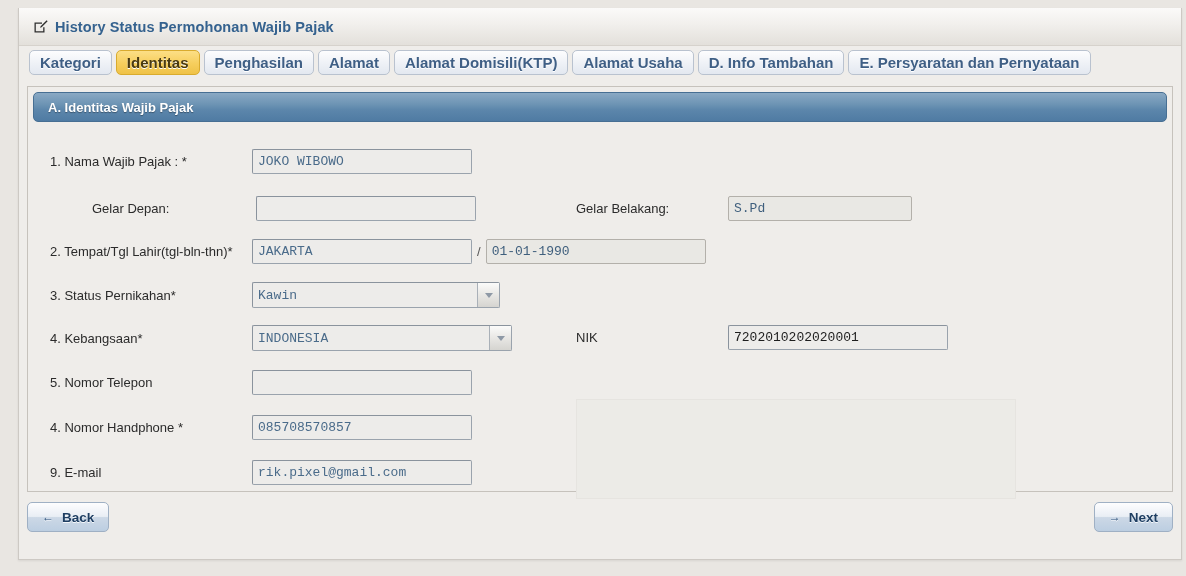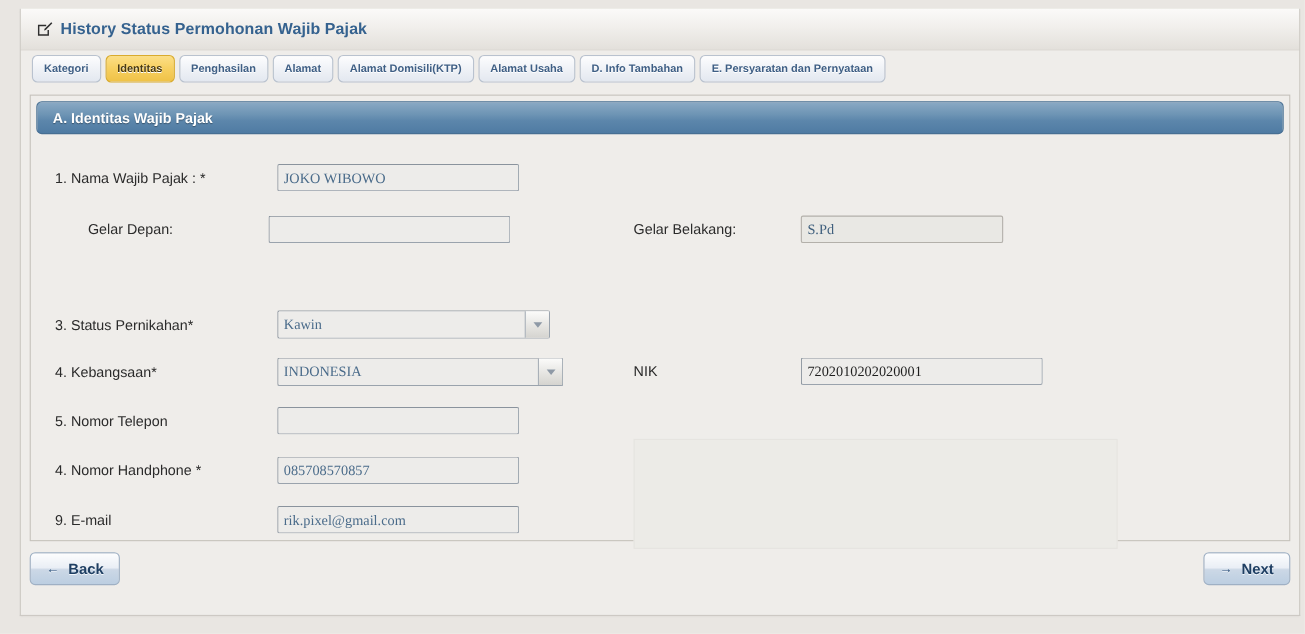--- a/index.html
+++ b/index.html
@@ -62,21 +62,21 @@
     display: flex;
     align-items: flex-start;
     gap: 4px;
     background: #efedea;
     box-sizing: border-box;
   }
   .tab {
     height: 25px;
     line-height: 24px;
     padding: 0 10px;
-    font-size: 10px;
+    font-size: 15px;
     font-weight: bold;
     color: #3f5f85;
     background: linear-gradient(to bottom, #fdfdfe 0%, #eef1f6 55%, #e3e8f0 100%);
     border: 1px solid #b9c2cf;
     border-radius: 5px;
     box-sizing: border-box;
     white-space: nowrap;
     cursor: pointer;
     text-shadow: 0 1px 0 #fff;
   }
@@ -148,21 +148,21 @@
     white-space: nowrap;
   }
 
   
   .field {
     box-sizing: border-box;
     height: 25px;
     line-height: 23px;
     padding: 0 5px;
     font-size: 13px;
-    font-family: Liberation Serif, serif;
+    font-family: Liberation Mono, monospace;
     color: #4a6b8a;
     background: #edecea;
     border: 1px solid #9aa3ad;
     border-top-color: #8a939d;
     border-left-color: #8a939d;
     border-radius: 2px;
     outline: none;
     overflow: hidden;
     white-space: nowrap;
   }
@@ -270,30 +270,36 @@
 
     <div class="form-body">
 
       <div class="inner-panel"></div>
 
       <div class="row" style="left:22px; top:22px;">
         <span class="label" style="width:202px;">1. Nama Wajib Pajak : *</span>
         <input class="field" style="width: 220px;" type="text" value="JOKO WIBOWO">
       </div>
 
-      <div class="row" style="left:14px; top:69px;justify-content:space-between;">
+      <div class="row" style="left:26px; top:69px;justify-content:space-between;">
         <span class="label" style="width:202px; padding-left:38px; box-sizing:border-box;">Gelar Depan:</span>
         <input class="field empty" style="width: 220px;" type="text" value="">
       </div>
 
       <div class="row" style="left:548px; top:69px;">
         <span class="label" style="width:152px;">Gelar Belakang:</span>
         <input class="field muted" style="width: 184px;" type="text" value="S.Pd">
       </div>
 
+      <div class="row" style="left:22px; top:112px;">
+        <span class="label" style="width:202px;">2. Tempat/Tgl Lahir(tgl-bln-thn)*</span>
+        <input class="field" style="width: 220px;" type="text" value="JAKARTA">
+        <span class="slash">/</span>
+        <input class="field muted" style="width: 220px;" type="text" value="01-01-1990">
+      </div>
 
       <div class="row" style="left:22px; top:155px;">
         <span class="label" style="width:202px;">3. Status Pernikahan*</span>
         <span class="select-wrap" style="width:248px;">
           <input class="field" type="text" readonly="" value="Kawin" style="">
           <span class="select-arrow">
               <i></i>
             </span>
         </span>
       </div>

